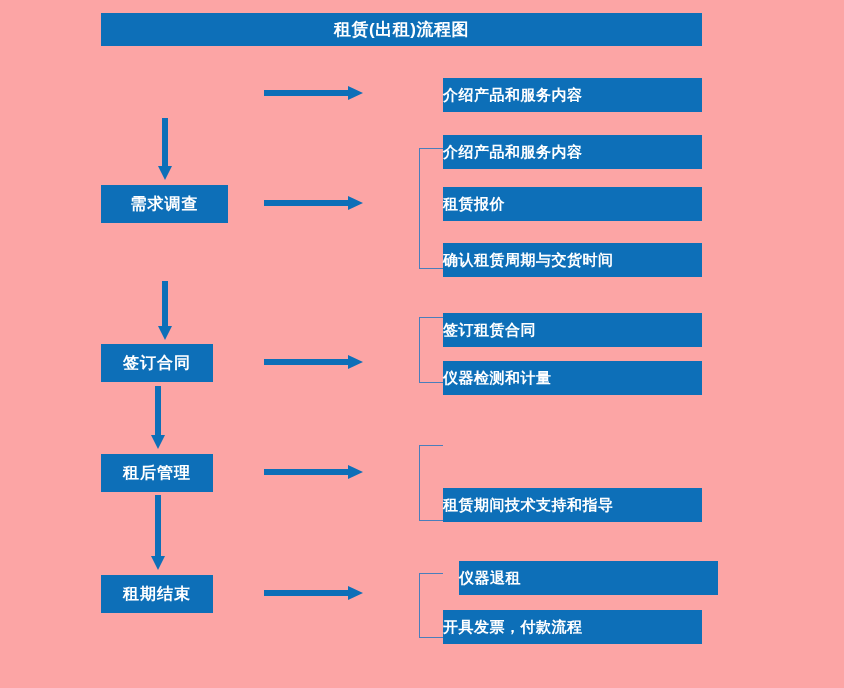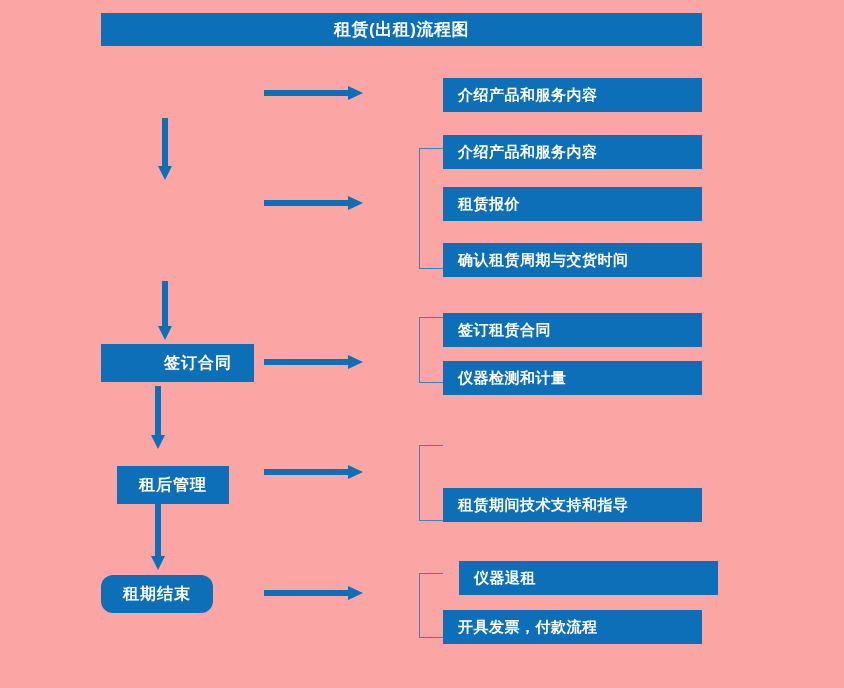--- a/index.html
+++ b/index.html
@@ -54,21 +54,20 @@
     position: absolute;
     left: 443px;
     width: 259px;
     height: 34px;
     background: #0d6fb8;
     color: #ffffff;
     font-size: 15px;
     font-weight: bold;
     display: flex;
     align-items: center;
-    padding-left: 15px;
     box-sizing: border-box;
     letter-spacing: 0.5px;
   }
 
   
   .arrow-right {
     position: absolute;
     height: 16px;
     width: 100px;
   }
@@ -93,26 +92,27 @@
   }
 </style>
 </head>
 <body>
 
 <div id="canvas">
 
   <div class="title-bar">租赁(出租)流程图</div>
 
 
-
-  <div class="stage-box" style="left:101px; top:344px; width:112px;padding-left:41px;">签订合同</div>
-
-  <div class="stage-box" style="left:101px; top:466px; width:112px;margin-left:16px;">租后管理</div>
-
-  <div class="stage-box" style="left:101px; top:575px; width:112px;border-radius:12px;">租期结束</div>
+  <div class="stage-box" style="left:101px; top:185px; width:127px;">需求调查</div>
+
+  <div class="stage-box" style="left:101px; top:344px; width:112px;">签订合同</div>
+
+  <div class="stage-box" style="left:101px; top:454px; width:112px;">租后管理</div>
+
+  <div class="stage-box" style="left:101px; top:575px; width:112px;">租期结束</div>
 
   <div class="arrow-down" style="left:157px; top:118px; height:63px;">
     <svg width="16" height="63" viewBox="0 0 16 63">
       <line x1="8" y1="0" x2="8" y2="50" stroke="#0d6fb8" stroke-width="6"></line>
       <polygon points="8,62 1,48 15,48" fill="#0d6fb8"></polygon>
     </svg>
   </div>
 
   <div class="arrow-down" style="left:157px; top:281px; height:60px;">
     <svg width="16" height="60" viewBox="0 0 16 60">

